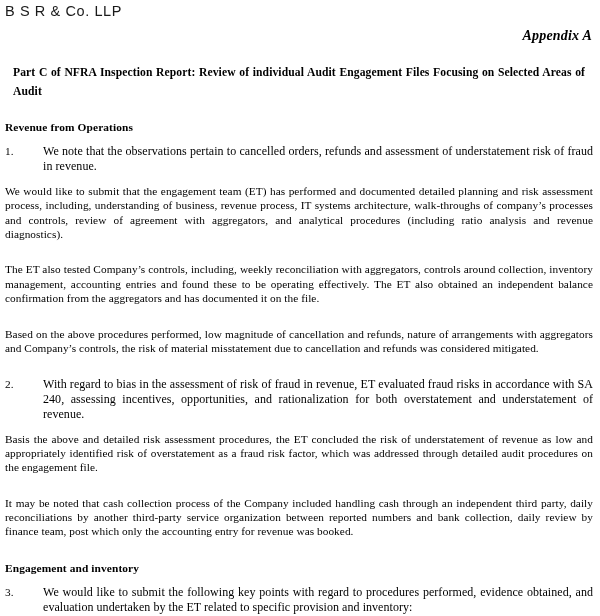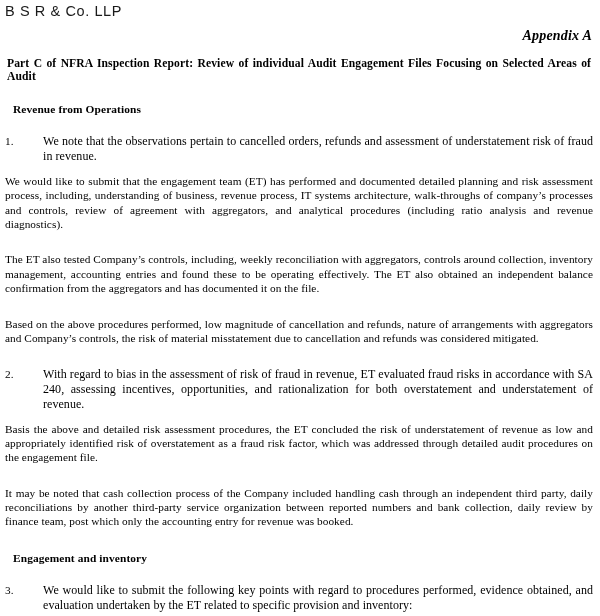--- a/index.html
+++ b/index.html
@@ -49,32 +49,32 @@
     margin: 0;
     padding-top: 9px;
     padding-right: 1px;
     letter-spacing: 0.2px;
   }
 
   
   .doc-title {
     font-weight: bold;
     font-size: 11.6px;
-    line-height: 13px;
+    line-height: 19px;
     text-align: justify;
     text-align-last: left;
-    margin: 2px;
+    margin: 8px;
     padding-top: 12px;
     letter-spacing: 0.1px;
   }
   .section-head {
     font-weight: bold;
     font-size: 11.4px;
     line-height: 14px;
-    margin: 8px;
+    margin: 0;
     padding-top: 11px;
     letter-spacing: 0.1px;
   }
 
   
   p.body {
     font-size: 11.3px;
     line-height: 14.3px;
     text-align: justify;
     text-align-last: left;

